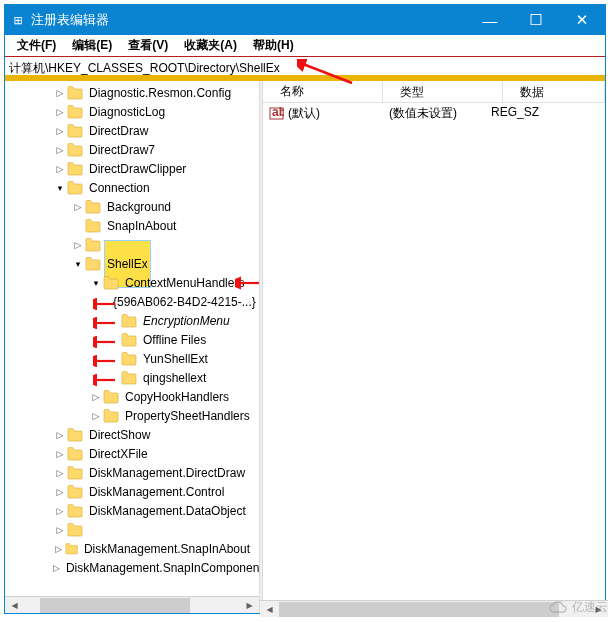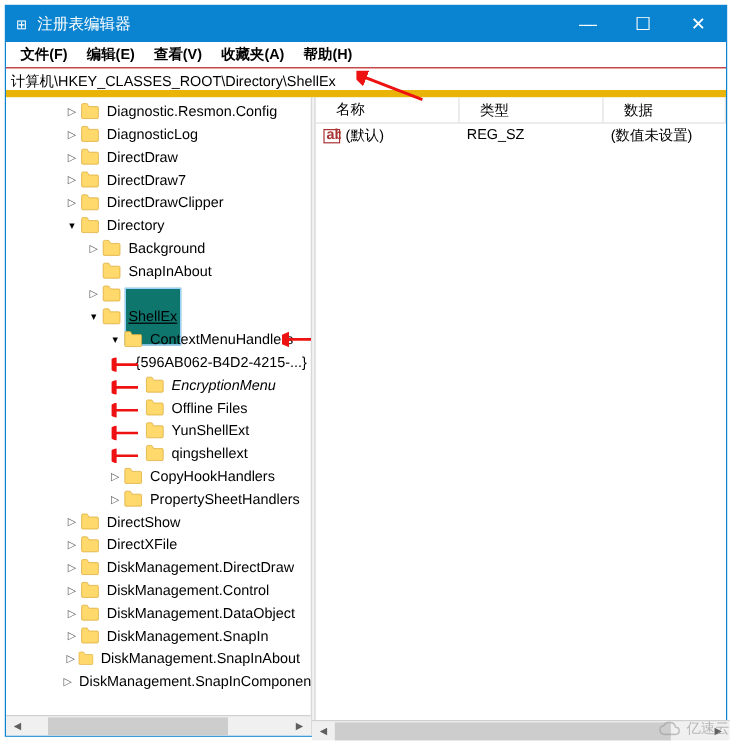--- a/index.html
+++ b/index.html
@@ -15,21 +15,21 @@
 .addressbar input { width:100%; border:none; outline:none; font-size:12px; }
 .content { flex:1; display:flex; overflow:hidden; }
 .tree-pane { width:254px; overflow:auto; padding:2px 0; position:relative; }
 .splitter { width:4px; background:#f0f0f0; border-left:1px solid #d9d9d9; border-right:1px solid #d9d9d9; cursor:ew-resize; }
 .list-pane { flex:1; overflow:auto; }
 .tree-item { display:flex; align-items:center; height:19px; white-space:nowrap; padding-right:6px; }
 .tree-item .chevron { width:14px; display:flex; justify-content:center; font-size:9px; color:#575757; }
 .tree-item .chevron.empty { visibility:hidden; }
 .tree-item .folder { width:16px; height:15px; margin-right:3px; }
 .tree-item .label { padding:1px 3px; }
-.tree-item.sel .label { background:#0f766e; border:1px solid #99d1ff; padding:16px 2px;text-decoration:underline; }
+.tree-item.sel .label { background:#fde047; border:1px solid #99d1ff; padding:16px 2px; }
 .list-header { height:22px; border-bottom:1px solid #e0e0e0; display:flex; }
 .list-header .col { padding:3px 17px; border-right:1px solid #e0e0e0; color:#000000; }
 .list-row { height:20px; display:flex; align-items:flex-start; }
 .list-row .cell { padding:2px 6px; }
 .c1 { width:120px; display:flex; align-items:center; }
 .c2 { width:120px; }
 .c3 { flex:1; }
 .reg-icon { width:15px; height:15px; margin-right:4px; }
 .red-arrow { position:absolute; z-index:5; }
 .wm { position:absolute; right:6px; bottom:6px; opacity:.55; font-size:13px; display:flex; align-items:center; gap:4px; color:#888; }
@@ -103,21 +103,21 @@
             <svg class="folder" viewBox="0 0 16 15">
               <path d="M1 3 L1 13 Q1 14 2 14 L14 14 Q15 14 15 13 L15 5 Q15 4 14 4 L7 4 L6 2 Q6 1.5 5 1.5 L2 1.5 Q1 1.5 1 3 Z" fill="#ffd96b" stroke="#d9a834" stroke-width="0.6"></path>
             </svg>
             <span class="label">DirectDrawClipper</span>
           </div>
           <div class="tree-item" style="padding-left: 48px; position: relative;">
             <span class="chevron" style="color:#000;">▾</span>
             <svg class="folder" viewBox="0 0 16 15">
               <path d="M1 3 L1 13 Q1 14 2 14 L14 14 Q15 14 15 13 L15 5 Q15 4 14 4 L7 4 L6 2 Q6 1.5 5 1.5 L2 1.5 Q1 1.5 1 3 Z" fill="#ffd96b" stroke="#d9a834" stroke-width="0.6"></path>
             </svg>
-            <span class="label">Directory</span>
+            <span class="label">Connection</span>
           </div>
           <div class="tree-item" style="padding-left: 66px; position: relative;">
             <span class="chevron">▷</span>
             <svg class="folder" viewBox="0 0 16 15">
               <path d="M1 3 L1 13 Q1 14 2 14 L14 14 Q15 14 15 13 L15 5 Q15 4 14 4 L7 4 L6 2 Q6 1.5 5 1.5 L2 1.5 Q1 1.5 1 3 Z" fill="#ffd96b" stroke="#d9a834" stroke-width="0.6"></path>
             </svg>
             <span class="label">Background</span>
           </div>
           <div class="tree-item" style="padding-left: 66px; position: relative;">
             <span class="chevron empty"></span>
@@ -279,21 +279,20 @@
             <svg class="folder" viewBox="0 0 16 15">
               <path d="M1 3 L1 13 Q1 14 2 14 L14 14 Q15 14 15 13 L15 5 Q15 4 14 4 L7 4 L6 2 Q6 1.5 5 1.5 L2 1.5 Q1 1.5 1 3 Z" fill="#ffd96b" stroke="#d9a834" stroke-width="0.6"></path>
             </svg>
             <span class="label">DiskManagement.DataObject</span>
           </div>
           <div class="tree-item" style="padding-left: 48px; position: relative;">
             <span class="chevron">▷</span>
             <svg class="folder" viewBox="0 0 16 15">
               <path d="M1 3 L1 13 Q1 14 2 14 L14 14 Q15 14 15 13 L15 5 Q15 4 14 4 L7 4 L6 2 Q6 1.5 5 1.5 L2 1.5 Q1 1.5 1 3 Z" fill="#ffd96b" stroke="#d9a834" stroke-width="0.6"></path>
             </svg>
-            <span class="label">DiskManagement.SnapIn</span>
           </div>
           <div class="tree-item" style="padding-left: 48px; position: relative;">
             <span class="chevron">▷</span>
             <svg class="folder" viewBox="0 0 16 15">
               <path d="M1 3 L1 13 Q1 14 2 14 L14 14 Q15 14 15 13 L15 5 Q15 4 14 4 L7 4 L6 2 Q6 1.5 5 1.5 L2 1.5 Q1 1.5 1 3 Z" fill="#ffd96b" stroke="#d9a834" stroke-width="0.6"></path>
             </svg>
             <span class="label">DiskManagement.SnapInAbout</span>
           </div>
           <div class="tree-item" style="padding-left: 48px; position: relative;">
             <span class="chevron">▷</span>
@@ -320,22 +319,22 @@
       </div>
       <div id="listrows">
           <div class="list-row">
             <div class="cell c1">
               <svg class="reg-icon" viewBox="0 0 15 15">
                 <rect x="1" y="2" width="13" height="11" fill="#fff" stroke="#a33" stroke-width="1"></rect>
                 <text x="3" y="10" font-size="7" fill="#a33" font-weight="bold">ab</text>
               </svg>
               <span>(默认)</span>
             </div>
+            <div class="cell c3">(数值未设置)</div>
             <div class="cell c2">REG_SZ</div>
-            <div class="cell c3">(数值未设置)</div>
           </div>
         </div>
       <div class="scrollbar-bottom" style="position:absolute;bottom:5px;left:260px;right:6px;">
         <div class="sb-arrow">◀</div>
         <div class="sb-track">
             <div class="sb-thumb" style="left:2px;width:280px;"></div>
           </div>
         <div class="sb-arrow">▶</div>
       </div>
     </div>

